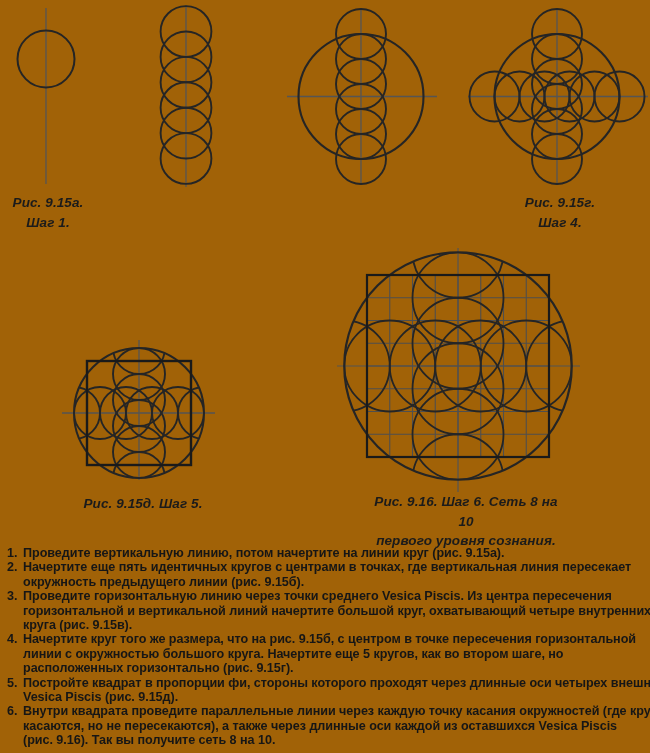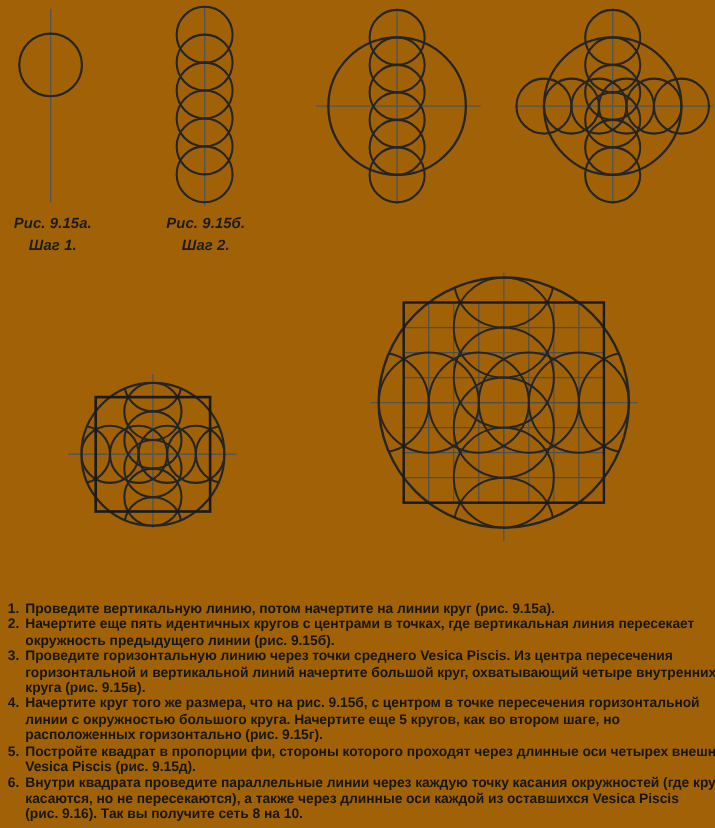--- a/index.html
+++ b/index.html
@@ -148,22 +148,25 @@
         <circle cx="153.75" cy="122" r="45.5"></circle>
       <circle cx="199.25" cy="122" r="45.5"></circle>
         <circle cx="244.75" cy="122" r="45.5"></circle>
     </g>
     <circle cx="131" cy="122" r="113.75" fill="none" stroke="#252525" stroke-width="2.2"></circle>
     <rect x="40" y="31" width="182" height="182" fill="none" stroke="#1a1a1a" stroke-width="2.2"></rect>
   </svg>
 
   <div class="cap" style="left:48px;top:193px">Рис. 9.15а.
 Шаг 1.</div>
-  <div class="cap" style="left:187px;top:193px">Рис. 9.15б.
-Шаг 2.</div>
+  <div class="cap" style="left:560px;top:193px">Рис. 9.15г.
+Шаг 4.</div>
+  <div class="cap" style="left:143px;top:494px">Рис. 9.15д. Шаг 5.</div>
+  <div class="cap" style="left:466px;top:492px">Рис. 9.16. Шаг 6. Сеть 8 на 10
+первого уровня сознания.</div>
 
   <ol class="instructions">
     <li>
         <span class="num">1.</span>
         <span class="txt">Проведите вертикальную линию, потом начертите на линии круг (рис. 9.15а).</span>
       </li>
     <li>
         <span class="num">2.</span>
         <span class="txt">Начертите еще пять идентичных кругов с центрами в точках, где вертикальная линия пересекает
 окружность предыдущего линии (рис. 9.15б).</span>

